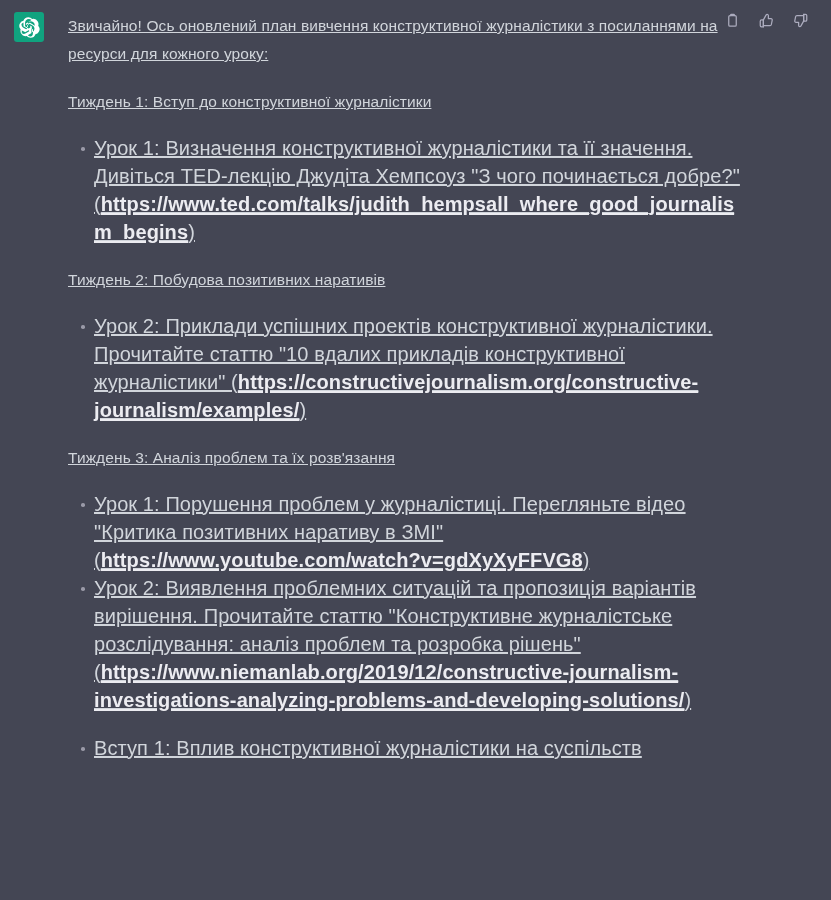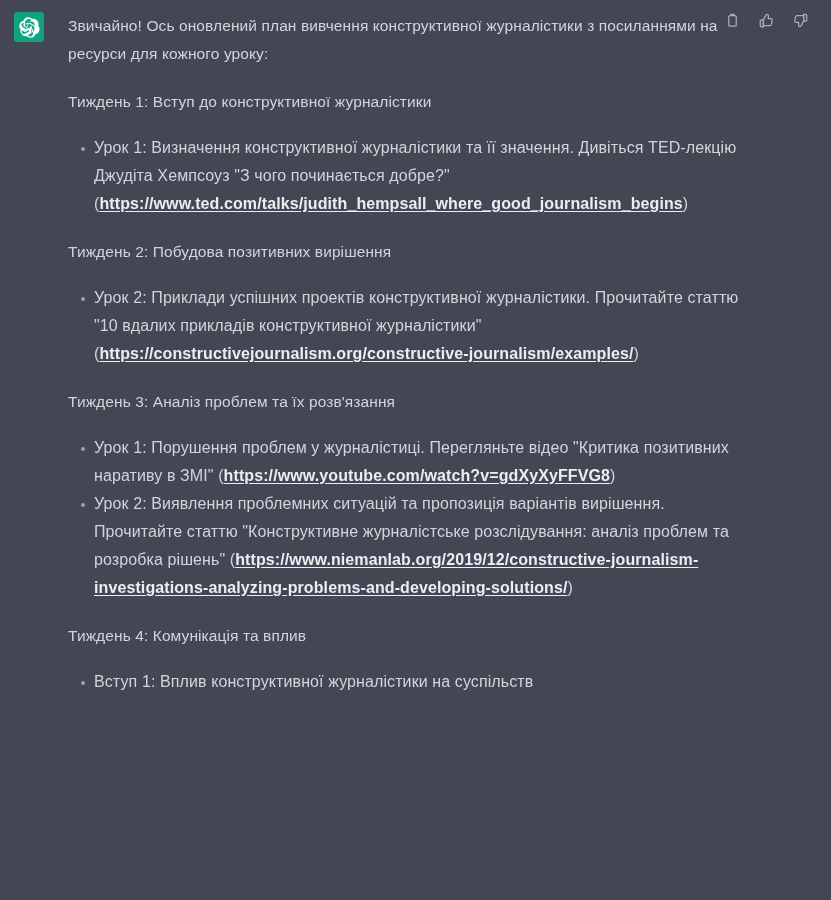--- a/index.html
+++ b/index.html
@@ -42,20 +42,21 @@
     display: flex;
     align-items: center;
     justify-content: center;
   }
   .avatar svg { display: block; }
 
   .content-col {
     flex: 1 1 auto;
     padding-right: 85px;
     min-width: 0;
+    text-decoration: underline;
   }
 
   .actions {
     position: absolute;
     top: 12px;
     right: 22px;
     display: flex;
     gap: 17px;
     align-items: center;
   }
@@ -82,21 +83,21 @@
   }
   p.para.heading { margin-bottom: 18px; margin-top: 7px; }
 
   ul.lesson-list {
     margin: 0 0 20px 0;
     padding: 0 0 0 26px;
     list-style: none;
   }
   ul.lesson-list li {
     position: relative;
-    font-size: 16px;
+    font-size: 20px;
     line-height: 28px;
     color: #d1d5db;
     margin-bottom: 0px;
     padding-left: 0;
     letter-spacing: 0.1px;
   }
   ul.lesson-list li::before {
     content: "";
     position: absolute;
     left: -13px;
@@ -136,32 +137,31 @@
 
   <div class="content-col clipped">
 
     <p class="para">Звичайно! Ось оновлений план вивчення конструктивної журналістики з посиланнями на ресурси для кожного уроку:</p>
 
     <p class="para heading">Тиждень 1: Вступ до конструктивної журналістики</p>
     <ul class="lesson-list">
       <li><span>Урок 1: Визначення конструктивної журналістики та її значення. Дивіться TED-лекцію Джудіта Хемпсоуз "З чого починається добре?" (</span><a class="link" href="#">https://www.ted.com/talks/judith_hempsall_where_good_journalism_begins</a><span>)</span></li>
     </ul>
 
-    <p class="para heading">Тиждень 2: Побудова позитивних вирішення</p>
+    <p class="para heading">Тиждень 2: Побудова позитивних наративів</p>
     <ul class="lesson-list">
       <li><span>Урок 2: Приклади успішних проектів конструктивної журналістики. Прочитайте статтю "10 вдалих прикладів конструктивної журналістики" (</span><a class="link" href="#">https://constructivejournalism.org/constructive-journalism/examples/</a><span>)</span></li>
     </ul>
 
     <p class="para heading">Тиждень 3: Аналіз проблем та їх розв'язання</p>
     <ul class="lesson-list">
       <li><span>Урок 1: Порушення проблем у журналістиці. Перегляньте відео "Критика позитивних наративу в ЗМІ" (</span><a class="link" href="#">https://www.youtube.com/watch?v=gdXyXyFFVG8</a><span>)</span></li>
       <li><span>Урок 2: Виявлення проблемних ситуацій та пропозиція варіантів вирішення. Прочитайте статтю "Конструктивне журналістське розслідування: аналіз проблем та розробка рішень" (</span><a class="link" href="#">https://www.niemanlab.org/2019/12/constructive-journalism-investigations-analyzing-problems-and-developing-solutions/</a><span>)</span></li>
     </ul>
 
-    <p class="para heading">Тиждень 4: Комунікація та вплив</p>
     <ul class="lesson-list">
       <li><span>Вступ 1: Вплив конструктивної журналістики на суспільств</span></li>
     </ul>
 
   </div>
 
   <div class="actions">
     <button class="action-btn" title="Copy">
       <svg width="15" height="15" viewBox="0 0 24 24" fill="none" stroke="currentColor" stroke-width="2" stroke-linecap="round" stroke-linejoin="round">
         <rect x="6" y="4" width="12" height="17" rx="2"></rect>

